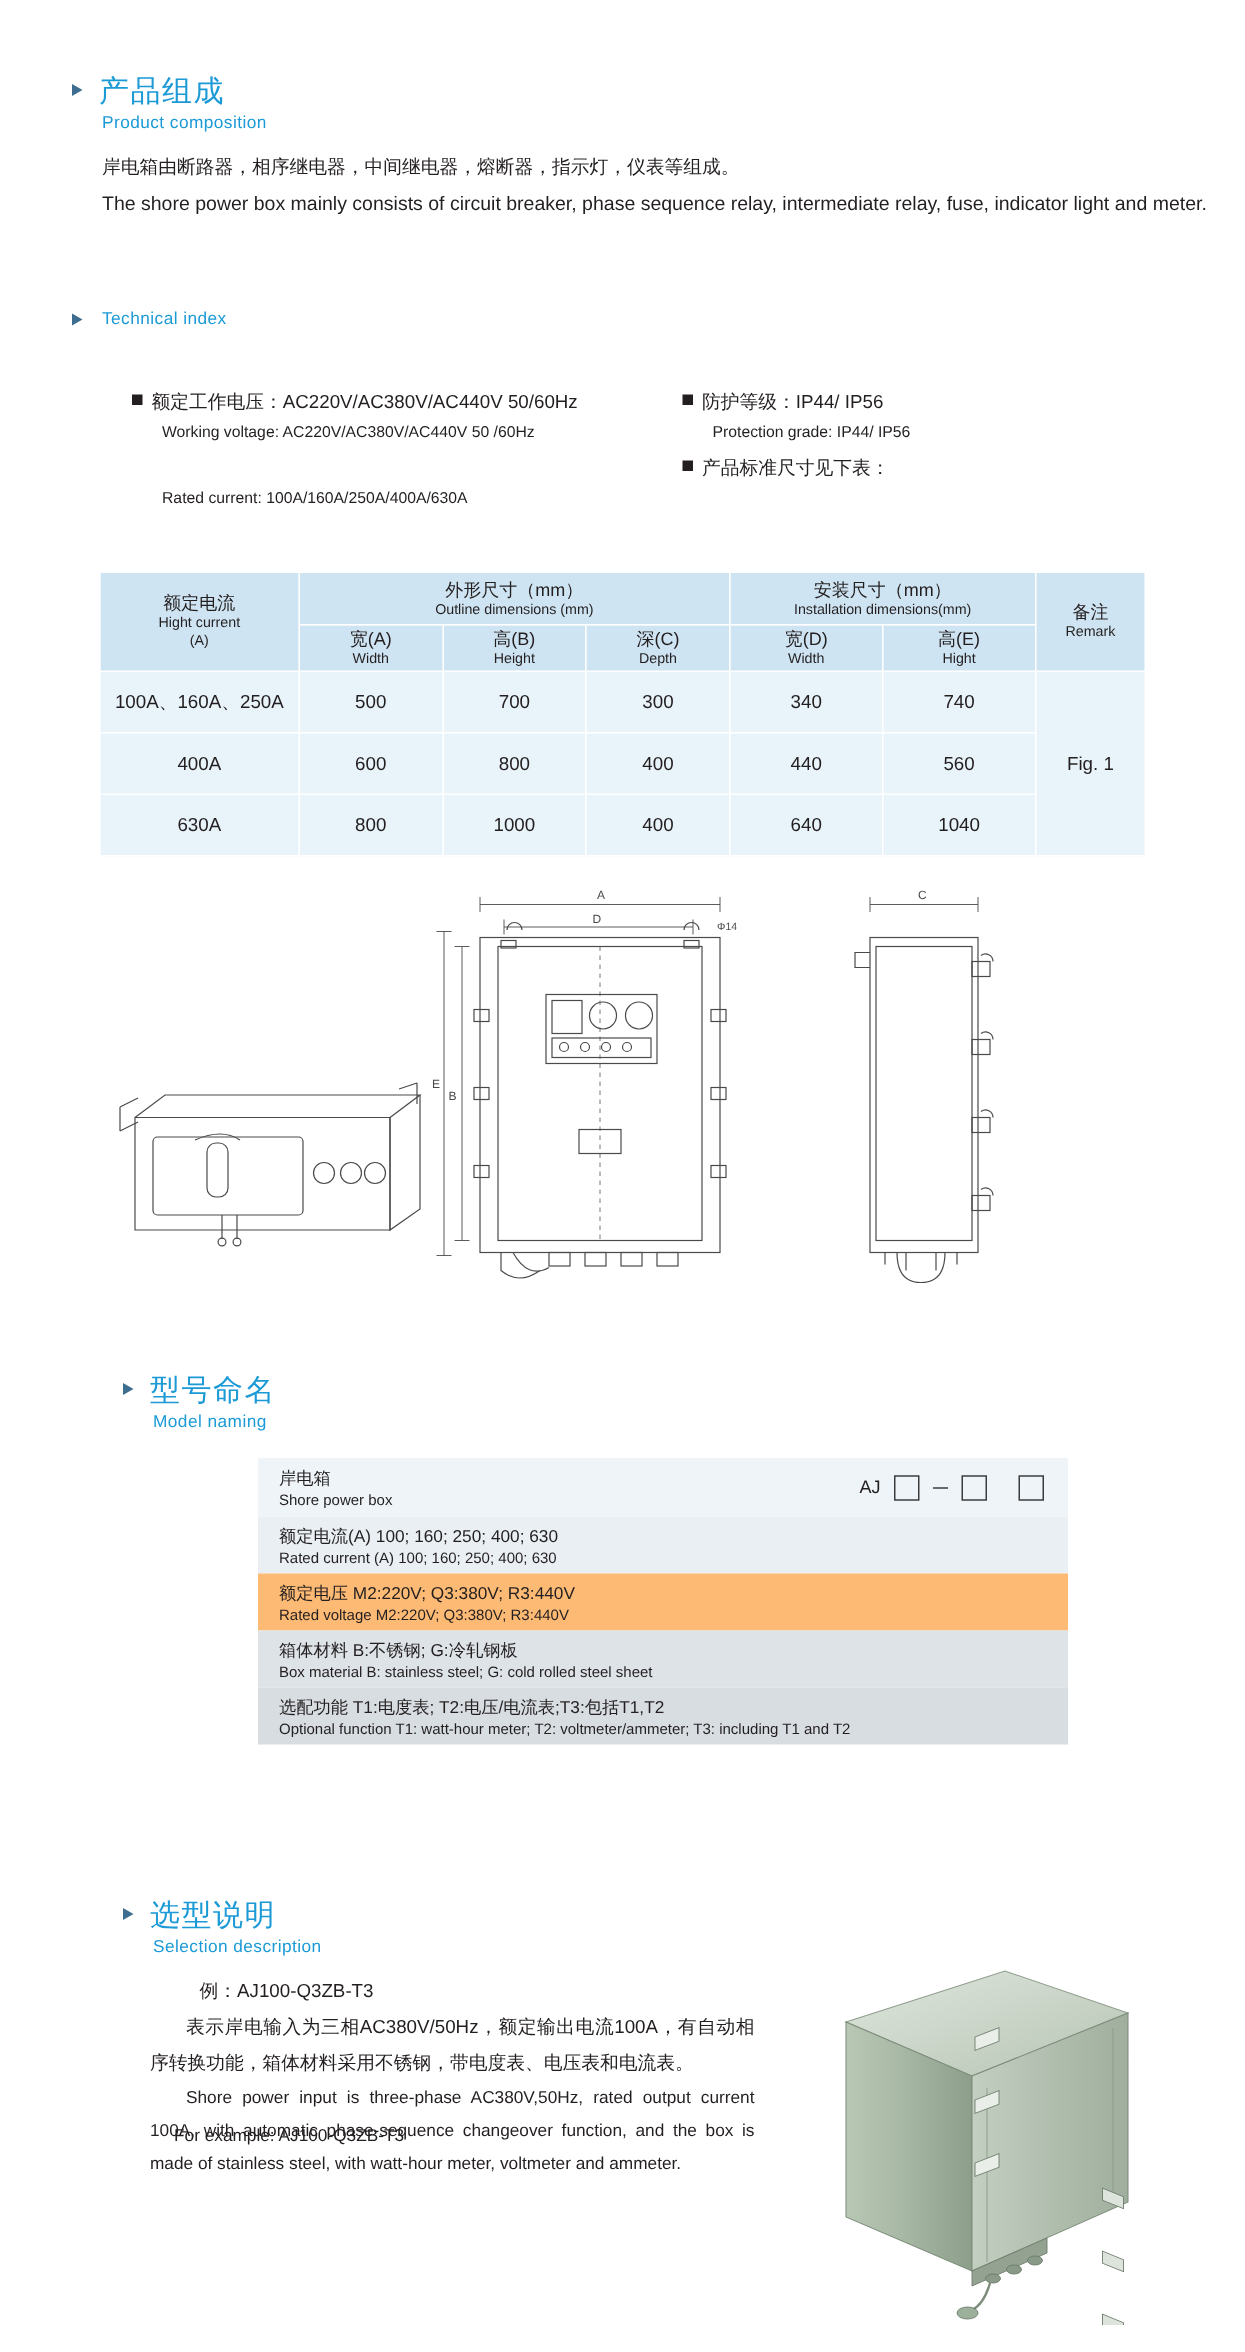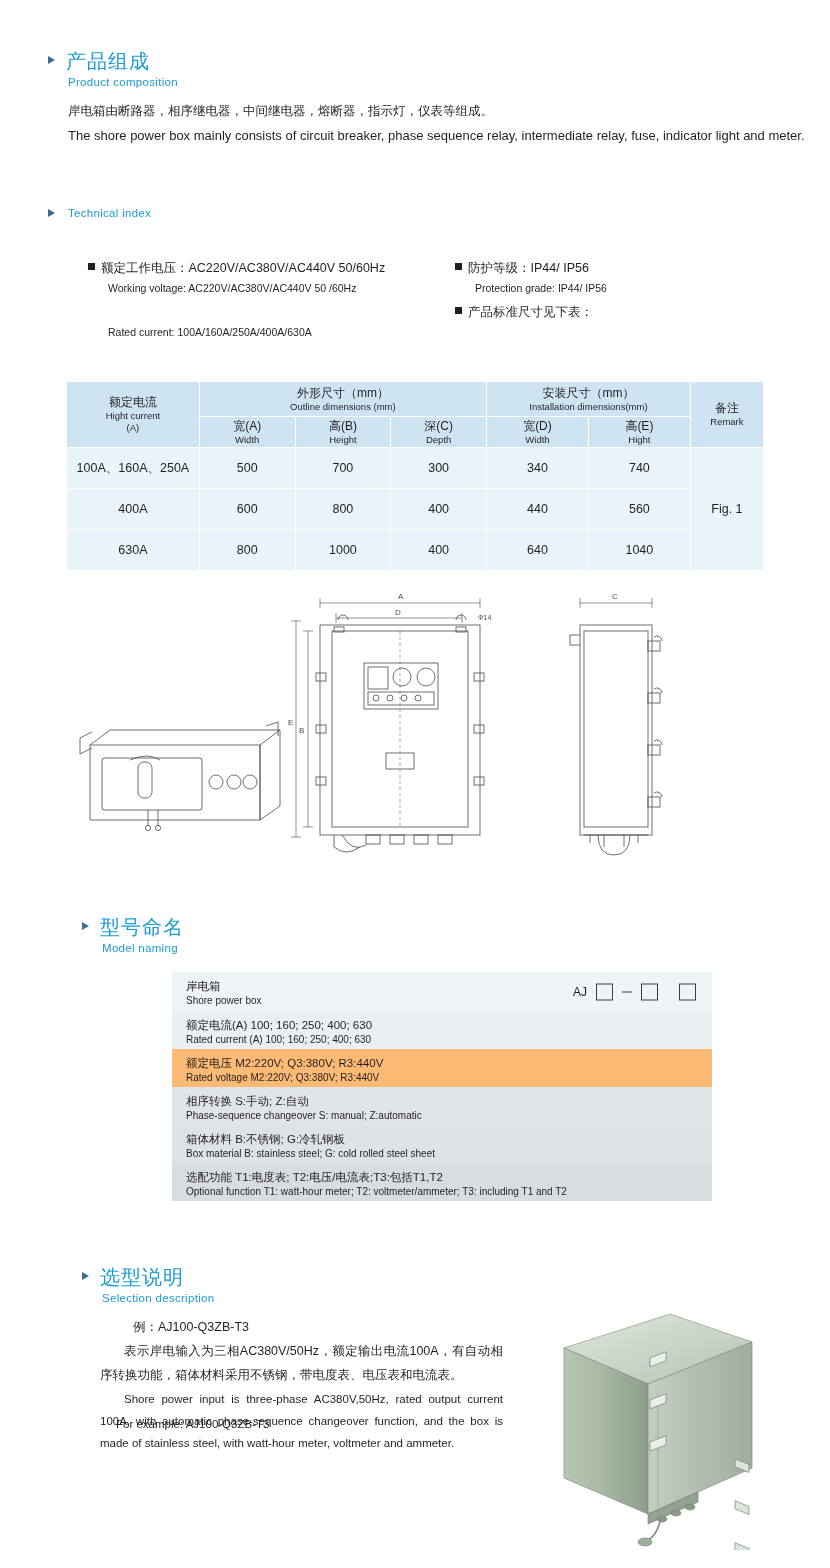--- a/index.html
+++ b/index.html
@@ -301,24 +301,20 @@
       </div>
     </div>
     <div class="mn-row" style="background:#e9eff3;height:38px;">
       <div class="mn-cn">额定电流(A)  100; 160; 250; 400; 630</div>
       <div class="mn-en">Rated current (A)  100; 160; 250; 400; 630</div>
     </div>
     <div class="mn-row" style="background:#fdba74;height:38px;">
       <div class="mn-cn">额定电压   M2:220V;  Q3:380V;  R3:440V</div>
       <div class="mn-en">Rated voltage   M2:220V;  Q3:380V;  R3:440V</div>
     </div>
-    <div class="mn-row" style="background:#dfe5e9;height:38px;">
-      <div class="mn-cn">相序转换  S:手动; Z:自动</div>
-      <div class="mn-en">Phase-sequence changeover  S: manual;  Z:automatic</div>
-    </div>
     <div class="mn-row" style="background:#dde3e7;height:38px;">
       <div class="mn-cn">箱体材料      B:不锈钢;  G:冷轧钢板</div>
       <div class="mn-en">Box material    B: stainless steel;  G: cold rolled steel sheet</div>
     </div>
     <div class="mn-row" style="background:#d7dde1;height:38px;">
       <div class="mn-cn">选配功能         T1:电度表;  T2:电压/电流表;T3:包括T1,T2</div>
       <div class="mn-en">Optional function   T1: watt-hour meter; T2: voltmeter/ammeter; T3: including T1 and T2</div>
     </div>
   </div>
 

